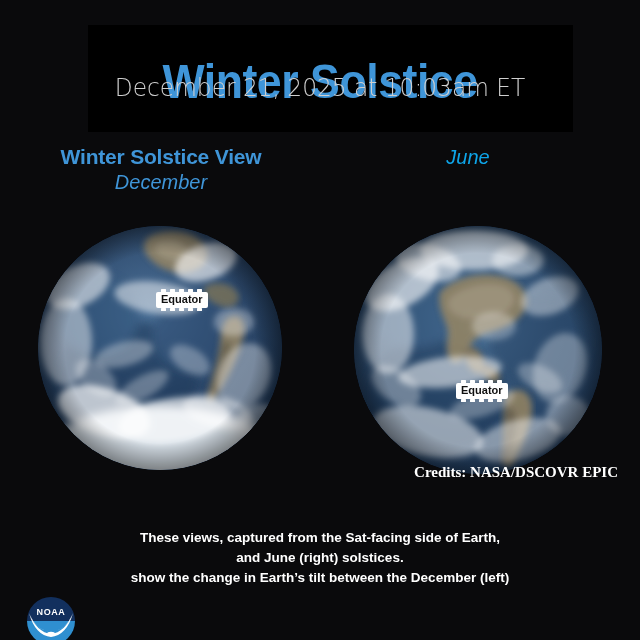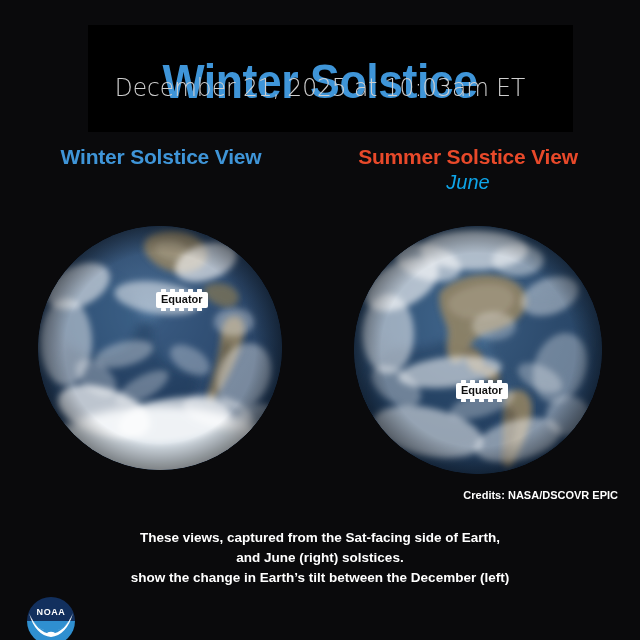--- a/index.html
+++ b/index.html
@@ -84,23 +84,23 @@
     font-weight:bold;font-size:11px;line-height:11px;
     padding:2px 5px 3px 5px;border-radius:2px;margin:0 4px;
     font-family:"Liberation Sans",sans-serif;
     white-space:nowrap;
   }
   .eq-left{left:152px;top:289px;}
   .eq-right{left:452px;top:380px;}
 
   
   .credits{
-    position:absolute;right:22px;top:489px;
-    font-size:11px;line-height:12px;color:#ffffff;
-    font-family:Liberation Sans, sans-serif;
+    position:absolute;right:22px;top:466px;
+    font-size:15px;line-height:12px;color:#ffffff;
+    font-family:Liberation Serif, serif;
     white-space:nowrap;
   }
   .credits b{font-weight:bold;}
   .credits .lbl{font-weight:bold;}
 
   
   .caption{
     position:absolute;left:0;top:528px;width:640px;text-align:center;
     color:#ffffff;font-weight:bold;font-size:13.5px;line-height:20px;
     font-family:"Liberation Sans",sans-serif;
@@ -117,24 +117,24 @@
 
   <div class="title-box" style="background: rgb(0, 0, 0);"></div>
 
   <div class="main-title-wrap">
     <div class="main-title" style="color: rgb(63, 149, 216);">Winter Solstice</div>
   </div>
   <div class="subtitle" style="color: rgb(207, 207, 207);">December 21, 2025 at 10:03am ET</div>
 
   <div class="col-head left">
     <div class="line1 blue" style="color: rgb(63, 149, 216);">Winter Solstice View</div>
+    <div class="line2 blue" style="color: rgb(63, 149, 216);">December</div>
   </div>
 
   <div class="col-head right">
-    <div class="line1 orange" style="color: rgb(232, 73, 42);">Summer Solstice View</div>
     <div class="line2 orange" style="color: #0ea5e9;">June</div>
   </div>
 
   <div class="globe globe-left">
     <svg class="earth-svg" viewBox="0 0 244 244" xmlns="http://www.w3.org/2000/svg">
       <defs>
         <clipPath id="cl">
           <circle cx="122" cy="122" r="122"></circle>
         </clipPath>
         <radialGradient id="limbL" cx="45%" cy="35%" r="72%">

